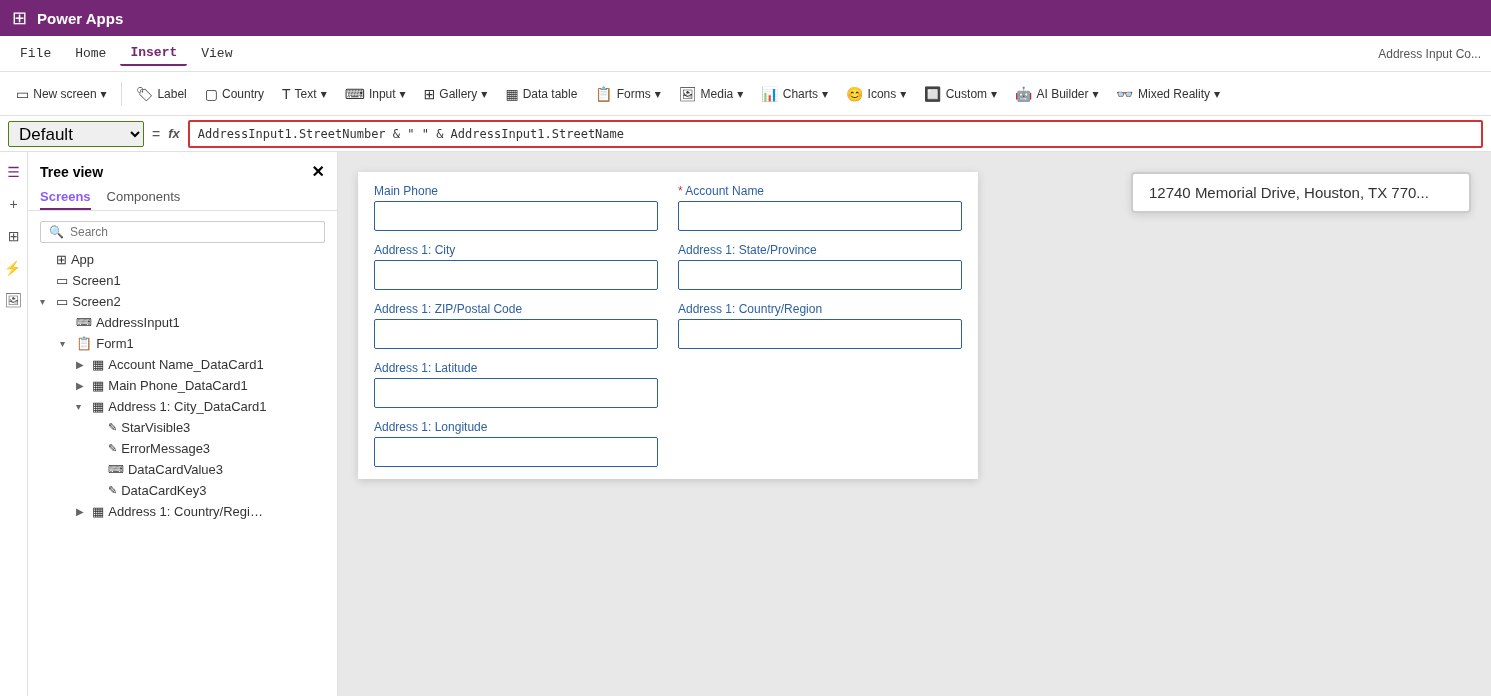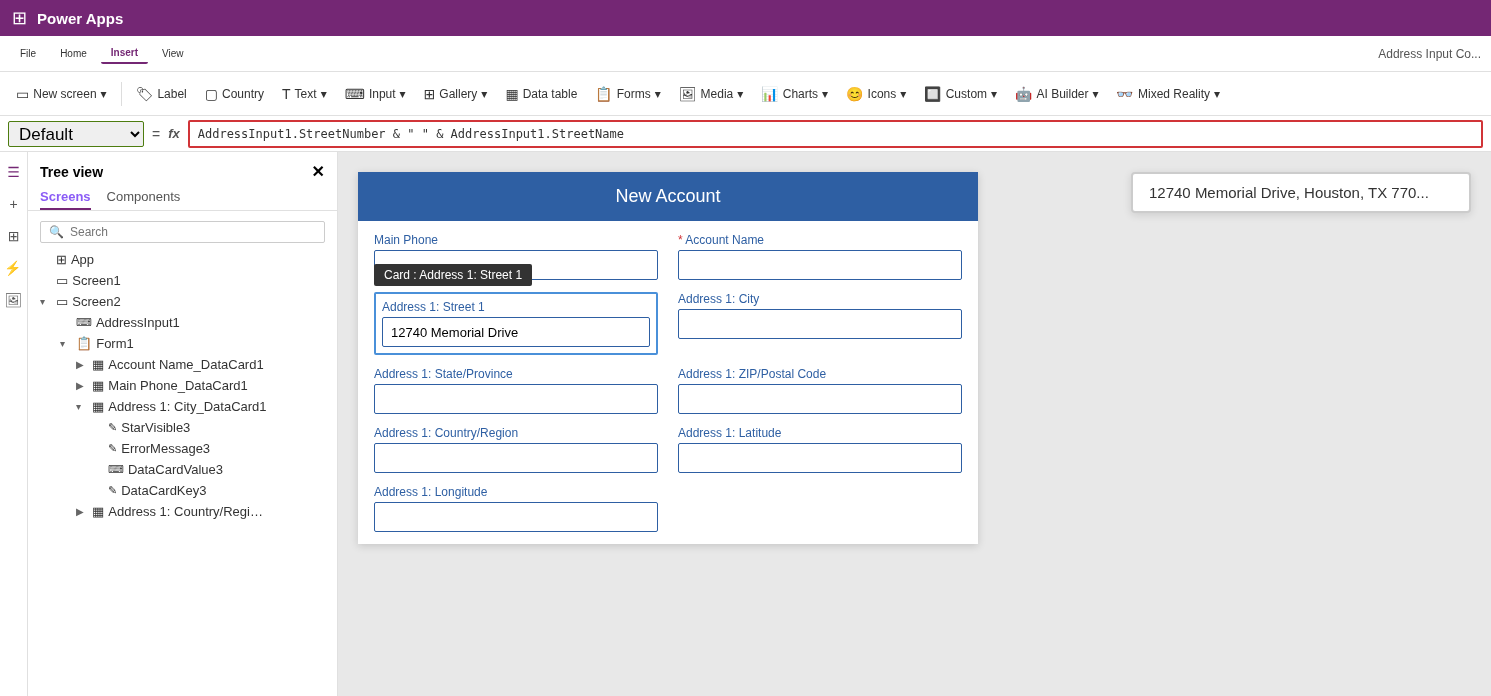--- a/index.html
+++ b/index.html
@@ -24,23 +24,24 @@
       height: 36px;
       display: flex;
       align-items: center;
       padding: 0 10px;
       border-bottom: 1px solid #e0e0e0;
       gap: 4px;
     }
     .menu-item {
       padding: 4px 10px;
       cursor: pointer;
-      font-size: 10px;
+      font-size: 13px;
       color: #333;
       border-radius: 2px;
+      font-family: Liberation Mono, monospace;
     }
     .menu-item.active { font-weight: 600; border-bottom: 2px solid #742774; color: #742774; }
     .menu-bar-right { margin-left: auto; font-size: 12px; color: #555; }
 
     
     .toolbar {
       background: white;
       height: 44px;
       display: flex;
       align-items: center;
@@ -489,42 +490,32 @@
         <span class="indent" style="width:32px;"></span>
         <span class="expand-icon">▶</span>
         <span class="node-icon">▦</span>
         <span class="node-label" style="overflow:hidden; text-overflow:ellipsis; white-space:nowrap; max-width:160px;">Address 1: Country/Region_DataCar...</span>
       </div>
     </div>
   </div>
 
   <div class="canvas-area">
     <div class="form-canvas">
-      <div class="form-header">
-        <span>New Account</span>
-      </div>
       <div class="form-body">
 
         <div class="form-field">
           <label>Main Phone</label>
           <input type="text" value="" style="">
         </div>
 
         <div class="form-field required">
           <label>Account Name</label>
           <input type="text" value="" style="">
         </div>
 
-        <div class="form-field street-card-wrapper" style="position:relative;">
-          <div class="card-tooltip">Card : Address 1: Street 1</div>
-          <div class="street-card-selected">
-            <label style="color:#2e5fa3; font-size:12px; display:block; margin-bottom:3px;">Address 1: Street 1</label>
-            <input type="text" value="12740 Memorial Drive" style="width: 100%; border: 1px solid rgb(46, 95, 163); border-radius: 2px; padding: 4px 8px; font-size: 13px; height: 30px;">
-          </div>
-        </div>
 
         <div class="form-field">
           <label>Address 1: City</label>
           <input type="text" value="" style="">
         </div>
 
         <div class="form-field">
           <label>Address 1: State/Province</label>
           <input type="text" value="" style="">
         </div>

